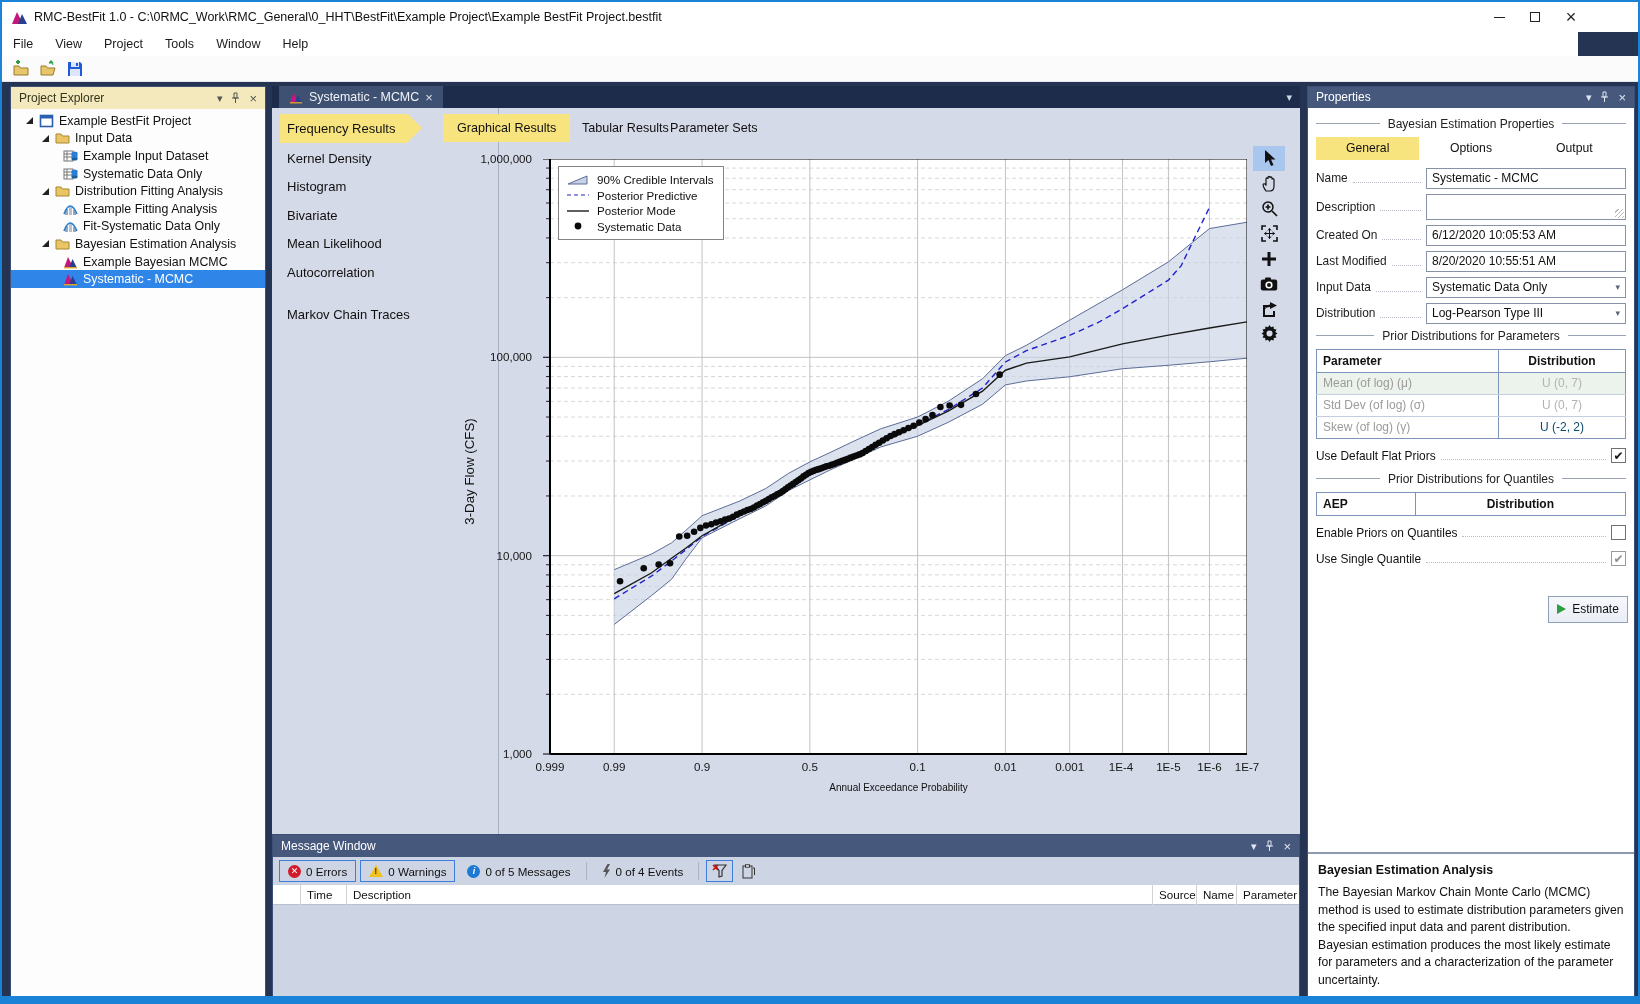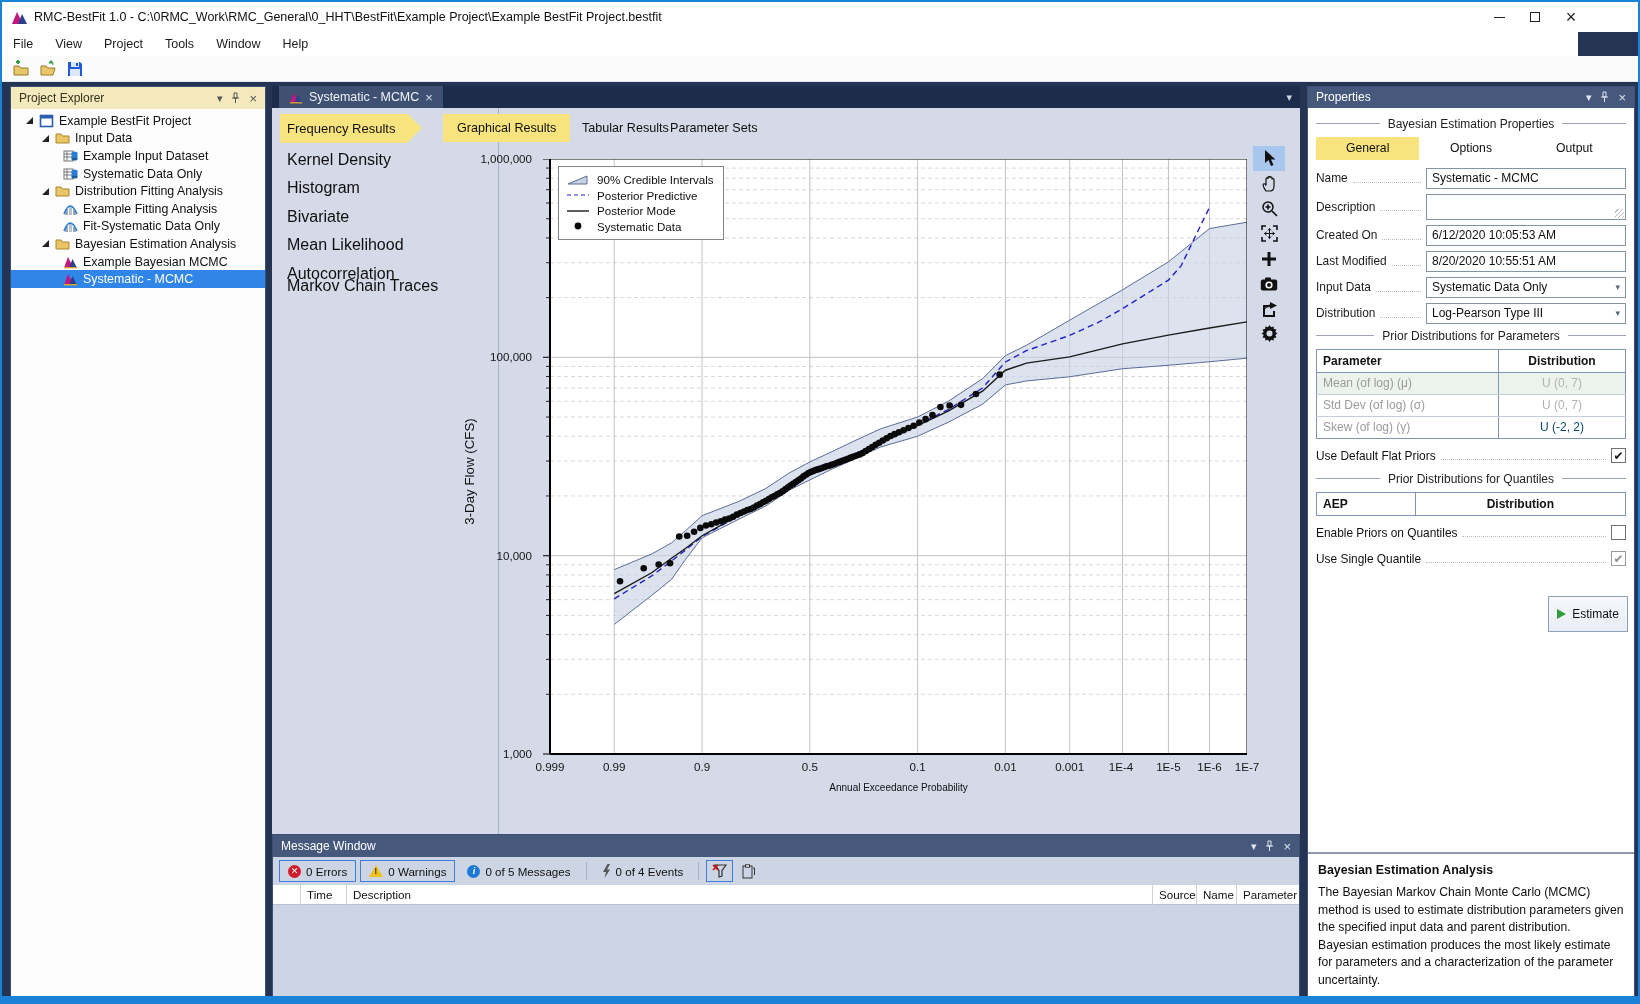--- a/index.html
+++ b/index.html
@@ -36,21 +36,21 @@
   .trow .exp { width:9px; height:9px; margin-right:5px; flex:none; }
   .trow .ticon { width:15px; height:14px; margin-right:5px; flex:none; }
   .ind0 { padding-left:14px; } .ind1 { padding-left:30px; } .ind2 { padding-left:52px; }
   .trow.sel { background:#2f86e8; color:#fff; }
 
   
   #docstrip { left:270px; top:84px; width:1028px; height:22px; background:#1e2c4c; display:flex; align-items:flex-end; }
   #doctab { margin-left:7px; height:22px; background:#3f5173; color:#f0f2f7; display:flex; align-items:center; gap:6px; padding:0 10px; font-size:12.4px; }
   #docstrip .welldd { margin-left:auto; margin-right:8px; color:#cfd6e4; font-size:11px; align-self:center; }
   #doccontent { left:270px; top:106px; width:1028px; height:726px; background:#d5dae8; }
-  .navitem { position:absolute; left:15px; font-size:16px; color:#101010; }
+  .navitem { position:absolute; left:15px; font-size:13px; color:#101010; }
   #navsel { position:absolute; left:8px; top:6px; width:128px; height:29px; background:#f8e47e; display:flex; align-items:center; padding-left:7px; font-size:13px; }
   #navsel::after { content:""; position:absolute; right:-14px; top:0; width:0; height:0;
     border-left:14px solid #f8e47e; border-top:14.5px solid transparent; border-bottom:14.5px solid transparent; }
   #navdiv { position:absolute; left:226px; top:0; width:1px; height:726px; background:#a9b0c2; }
   .ctab { position:absolute; top:6px; height:28px; display:flex; align-items:center; padding:0 14px; font-size:12.6px; color:#101010; }
   .ctab.on { background:#f8e47e; }
 
   
   #chart-region { left:430px; top:140px; width:880px; height:680px; }
   #chart-svg { position:absolute; left:106px; top:17px; }
@@ -103,21 +103,21 @@
   .ptable th { font-size:12px; font-weight:bold; text-align:left; padding:4px 6px; border-bottom:1px solid #7f94bc; }
   .ptable th+th,.ptable td+td { border-left:1px solid #7f94bc; text-align:center; }
   .ptable td { font-size:12px; padding:3.5px 6px; color:#8f8f8f; border-bottom:1px solid #c4cede; }
   .ptable tr:nth-child(2) td { background:#ecf2ec; }
   .ckrow { display:flex; align-items:center; height:20px; margin-bottom:6px; }
   .ckrow .plab { font-size:11.9px; }
   .ckrow .leader { flex:1; border-bottom:1px dotted #b9bdc9; margin:8px 5px 0 5px; }
   .ckbox { width:15px; height:15px; border:1px solid #707070; background:#fff; flex:none;
     display:flex; align-items:center; justify-content:center; font-size:12px; line-height:1; }
   .ckbox.dis { color:#8f8f8f; border-color:#9a9a9a; }
-  #estbtn { position:absolute; right:6px; top:488px; width:80px; height:36px; border:1px solid #8fa0b8;
+  #estbtn { position:absolute; right:6px; top:488px; width:80px; height:27px; border:1px solid #8fa0b8;
     background:linear-gradient(#f6f8fc,#e9edf5); display:flex; align-items:center; justify-content:center; gap:6px; font-size:12px; }
   .play { width:0; height:0; border-left:9px solid #2e9e3e; border-top:5.5px solid transparent; border-bottom:5.5px solid transparent; }
   #propinfo { border-top:2px solid #8d99b0; padding:8px 10px; font-size:12.2px; line-height:1.43; color:#101010; }
   #propinfo .ititle { font-weight:bold; font-size:12.4px; margin-bottom:5px; }
 </style>
 </head>
 <body>
 
 <div id="titlebar" class="abs">
   <svg class="abs" style="left:9px;top:7px" width="17" height="16" viewBox="0 0 17 16">
@@ -283,21 +283,21 @@
 
 <div id="doccontent" class="abs">
   <div id="navsel">
     <span>Frequency Results</span>
   </div>
   <div class="navitem" style="top:43px">Kernel Density</div>
   <div class="navitem" style="top:71px">Histogram</div>
   <div class="navitem" style="top:100px">Bivariate</div>
   <div class="navitem" style="top:128px">Mean Likelihood</div>
   <div class="navitem" style="top:157px">Autocorrelation</div>
-  <div class="navitem" style="top:169px">Markov Chain Traces</div>
+  <div class="navitem" style="top:199px">Markov Chain Traces</div>
   <div id="navdiv"></div>
   <div class="ctab on" style="left:171px">
       <span>Graphical Results</span>
     </div>
   <div class="ctab" style="left:296px">
       <span>Tabular Results</span>
     </div>
   <div class="ctab" style="left:384px">
       <span>Parameter Sets</span>
     </div>

